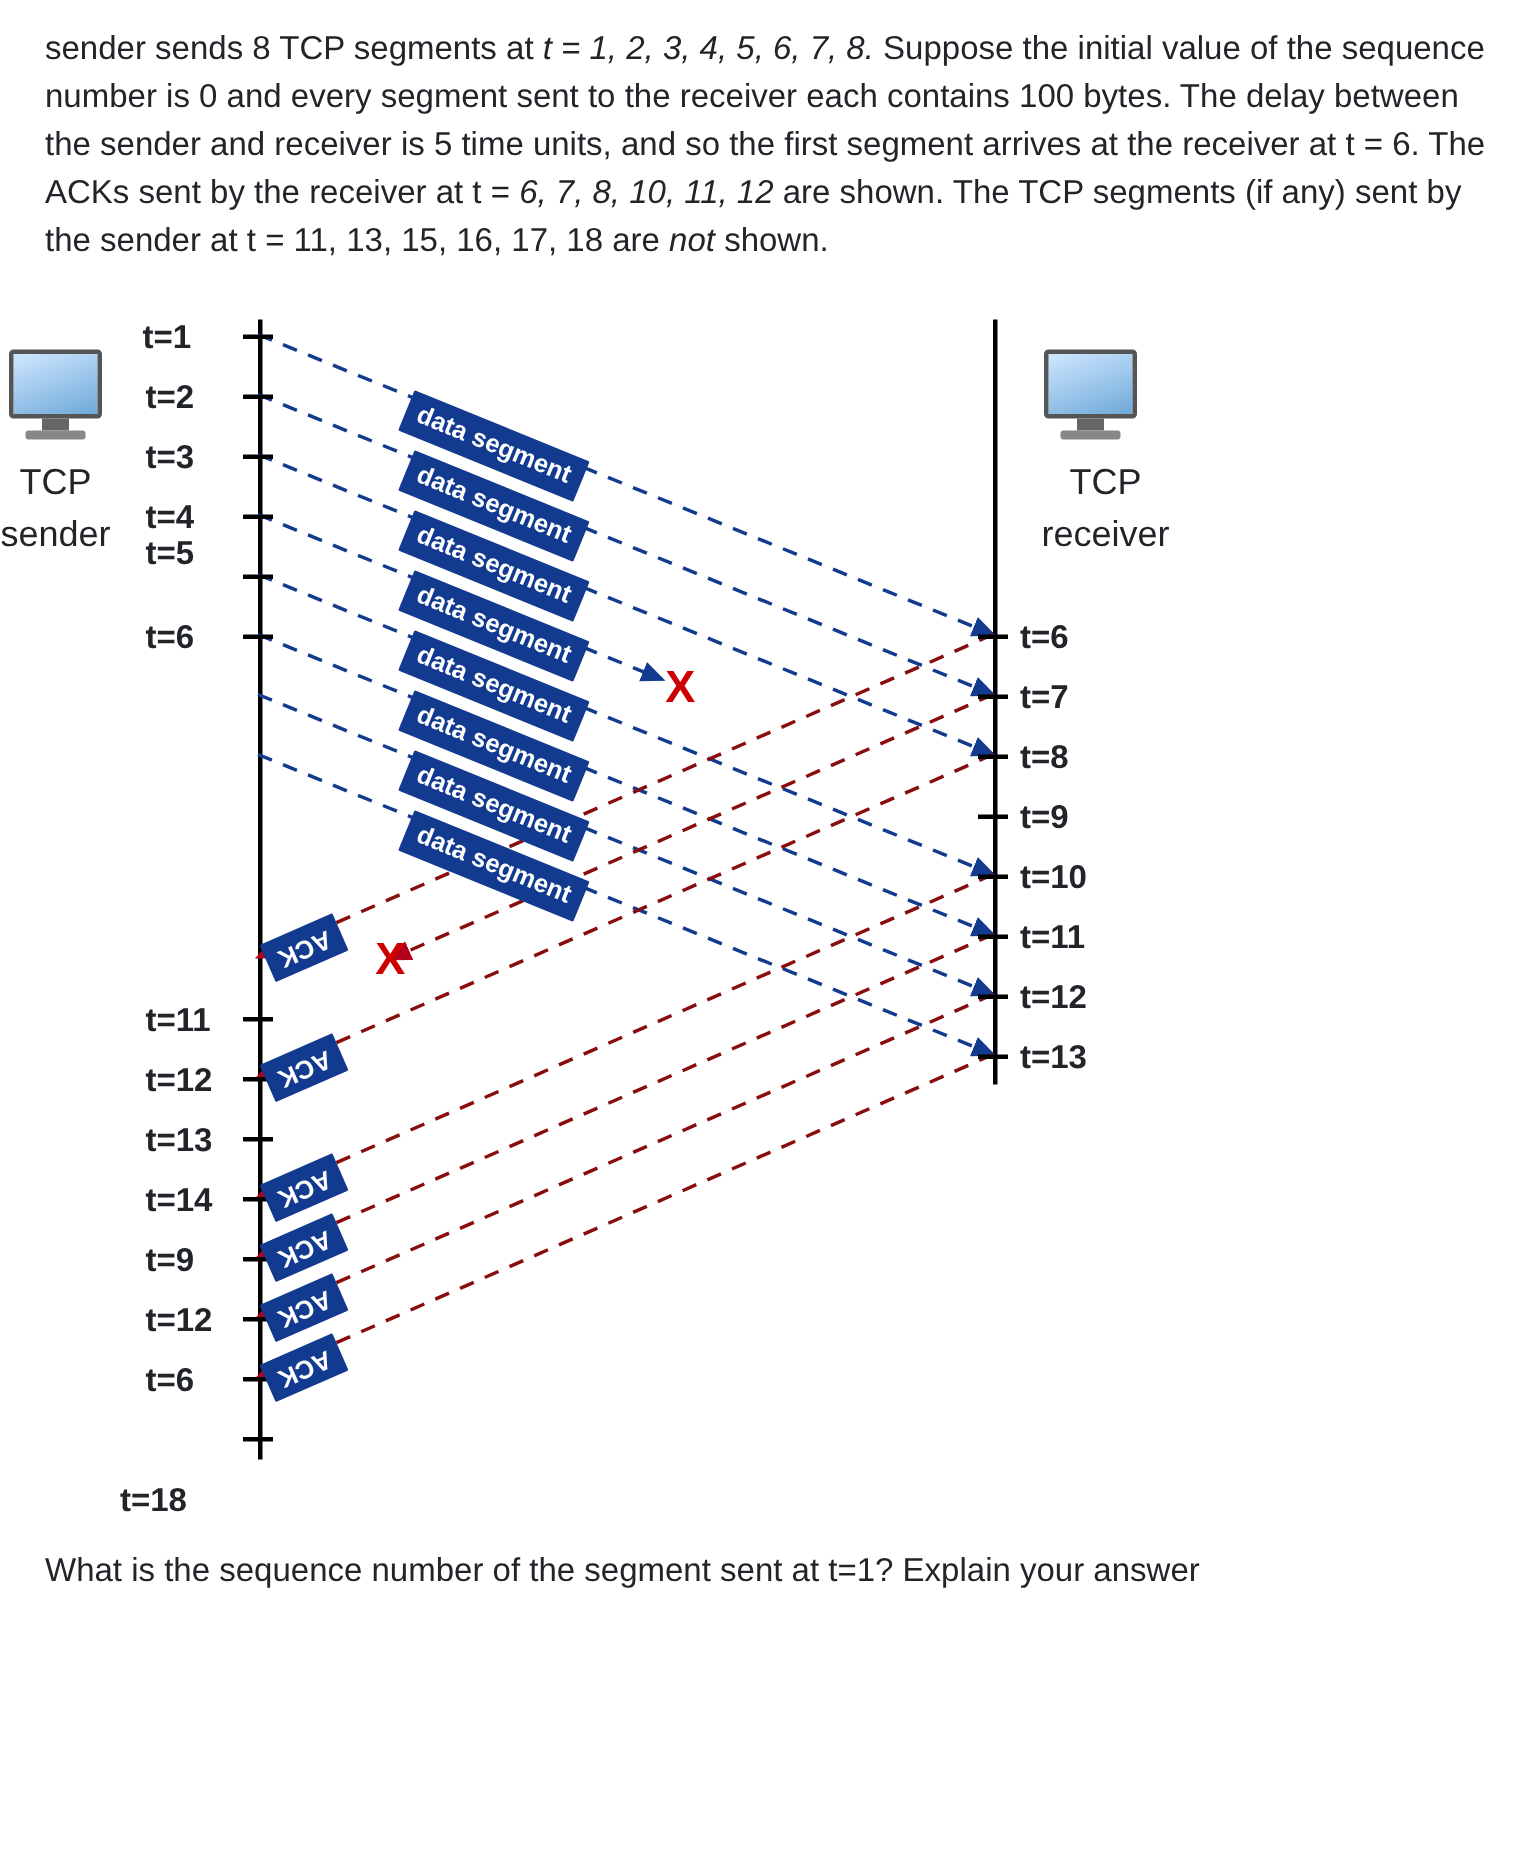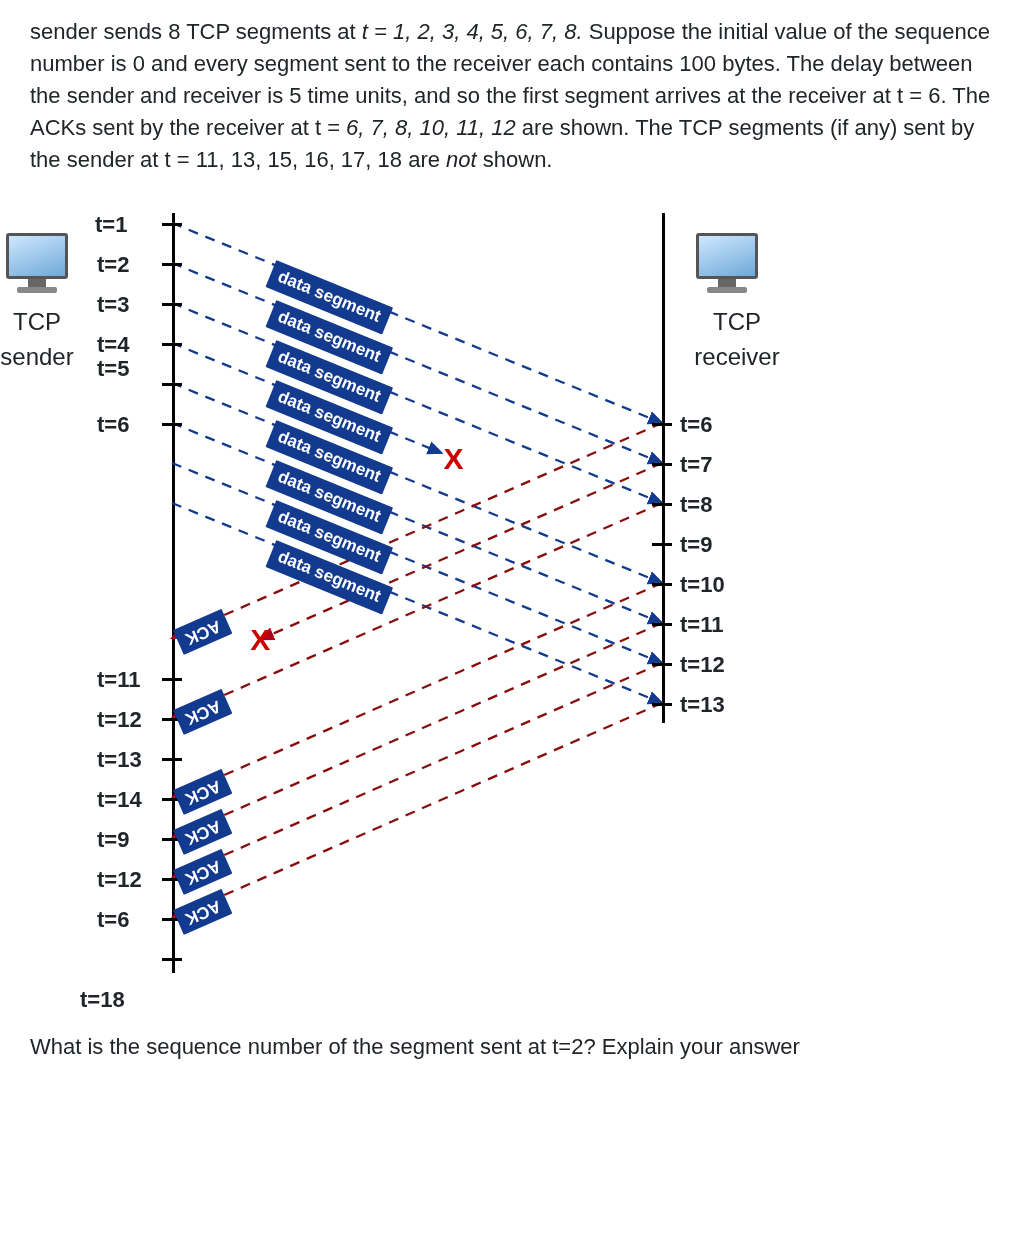--- a/index.html
+++ b/index.html
@@ -221,15 +221,15 @@
       <div class="seglabel" style="left: 248.8px; top: 336px; transform: rotate(22.2035deg);">data segment</div>
       <div class="acklabel" style="left: 205px; top: 404.867px; transform: rotate(156.309deg);">ACK</div>
       <div class="cross" style="left: 238.2px; top: 436.3px;">X</div>
       <div class="acklabel" style="left: 205px; top: 484.867px; transform: rotate(156.309deg);">ACK</div>
       <div class="acklabel" style="left: 205px; top: 564.867px; transform: rotate(156.309deg);">ACK</div>
       <div class="acklabel" style="left: 205px; top: 604.867px; transform: rotate(156.309deg);">ACK</div>
       <div class="acklabel" style="left: 205px; top: 644.867px; transform: rotate(156.309deg);">ACK</div>
       <div class="acklabel" style="left: 205px; top: 684.867px; transform: rotate(156.309deg);">ACK</div>
     </div>
 
-  <div class="question">What is the sequence number of the segment sent at t=2? Explain your answer</div>
+  <div class="question">What is the sequence number of the segment sent at t=1? Explain your answer</div>
 
 </div>
 
 </body></html>

